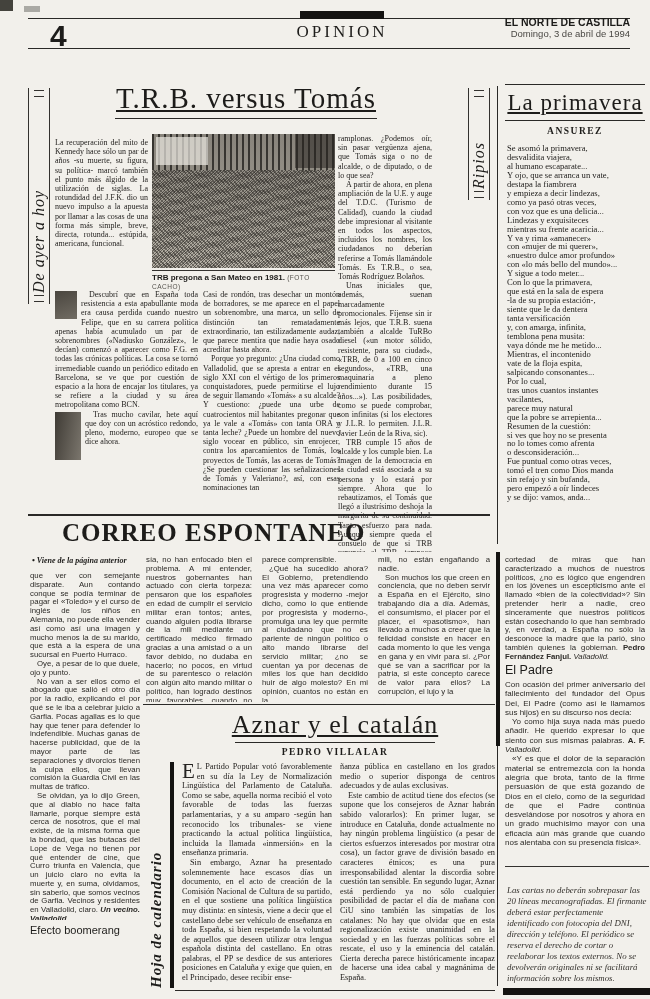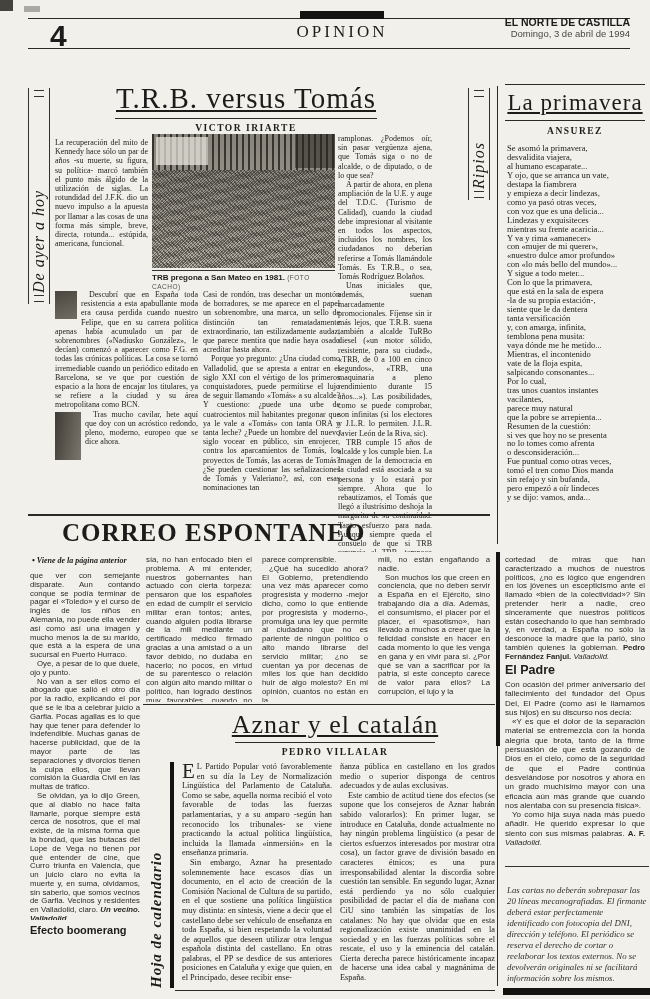--- a/index.html
+++ b/index.html
@@ -46,21 +46,21 @@
      linear-gradient(#8f8b82,#b7b2a7);}
   .ph-light{position:absolute;left:4px;top:3px;width:52px;height:28px;background:rgba(236,233,226,.7);}
   .ph-dark{position:absolute;right:0;top:0;width:40px;height:34px;background:rgba(40,37,33,.55);}
   .caption{position:absolute;border-top:1px solid #33312e;padding-top:2px;
            font-family:"Liberation Sans",sans-serif;font-size:8px;}
   .capb{font-weight:bold;}
   .capc{font-size:6.5px;color:#55524d;letter-spacing:.5px;}
   .inset-a{float:left;width:22px;height:28px;margin:1px 4px 2px 0;background:linear-gradient(160deg,#4a463f,#716c63);}
   .inset-b{float:left;width:26px;height:48px;margin:2px 4px 2px 0;background:linear-gradient(100deg,#3f3b35,#7b766d);}
   .poem{font-size:8.6px;line-height:8.95px;white-space:pre-line;color:#242220;}
-  .subhead{font-family:"Liberation Sans",sans-serif;font-weight:bold;font-size:11px;}
+  .subhead{font-family:"Liberation Sans",sans-serif;font-weight:normal;font-size:11px;}
   .notebox{position:absolute;border-top:1px solid #33312e;border-bottom:1px solid #8b5cf6;
            font-style:italic;font-size:8.8px;line-height:11px;padding:18px 2px;color:#33302c;}
   .dropcap{float:left;font-size:21px;line-height:18px;font-weight:normal;padding:0 2px 0 0;}
   .smudge{position:absolute;background:#26241f;}
 </style>
 </head>
 <body>
 
 <div class="page">
 
@@ -83,21 +83,20 @@
     <div class="orn"></div>
   </div>
   <div class="abs strip" style="left:468px;top:88px;width:20px;height:112px;">
     <div class="orn"></div>
     <div class="vtext">Ripios</div>
     <div class="orn"></div>
   </div>
 
   <div class="abs headline" style="left:60px;top:82px;width:372px;font-size:29px;">T.R.B. versus Tomás</div>
   <div class="rule" style="left:115px;top:118px;width:262px;"></div>
-  <div class="abs byline" style="left:60px;top:123px;width:372px;">VICTOR IRIARTE</div>
 
   <div class="abs body" style="left:55px;top:138px;width:93px;height:150px;">
     <p>La recuperación del mito de Kennedy hace sólo un par de años -su muerte, su figura, su política- marcó también el punto más álgido de la utilización de siglas. La rotundidad del J.F.K. dio un nuevo impulso a la apuesta por llamar a las cosas de una forma más simple, breve, directa, rotunda... estúpida, americana, funcional.</p>
   </div>
 
   <div class="photo" style="left:152px;top:134px;width:183px;height:134px;">
     <div class="ph-top"></div>
     <div class="ph-crowd"></div>
     <div class="ph-light"></div>
     <div class="ph-dark"></div>
@@ -200,22 +199,22 @@
   <div class="blackbar" style="left:496px;top:552px;width:4px;height:194px;"></div>
   <div class="vrule" style="left:497px;top:746px;height:240px;"></div>
 
   <div class="abs sans" style="left:505px;top:556px;width:140px;height:108px;">
     <p><span>cortedad de miras que han caracterizado a muchos de nuestros políticos, ¿no es lógico que engendren en los jóvenes un escepticismo ante el llamado «bien de la colectividad»? Sin pretender herir a nadie, creo sinceramente que nuestros políticos están cosechando lo que han sembrado y, en verdad, a España no sólo la desconoce la madre que la parió, sino también quienes la gobiernan.</span> <span class="sigb">Pedro Fernández Fanjul.</span> <span class="sigi">Valladolid.</span></p>
   </div>
 
   <div class="abs subhead" style="left:505px;top:663px;font-size:12.5px;">El Padre</div>
   <div class="abs sans" style="left:505px;top:680px;width:140px;height:180px;font-size:8px;line-height:9.3px;">
     <p>Con ocasión del primer aniversario del fallecimiento del fundador del Opus Dei, El Padre (como así le llamamos sus hijos) en su discurso nos decía:</p>
+    <p><span>Yo como hija suya nada más puedo añadir. He querido expresar lo que siento con sus mismas palabras.</span> <span class="sigb">A. F.</span> <span class="sigi">Valladolid.</span></p>
     <p>«Y es que el dolor de la separación material se entremezcla con la honda alegría que brota, tanto de la firme persuasión de que está gozando de Dios en el cielo, como de la seguridad de que el Padre continúa desvelándose por nosotros y ahora en un grado muchísimo mayor con una eficacia aún más grande que cuando nos alentaba con su presencia física».</p>
-    <p><span>Yo como hija suya nada más puedo añadir. He querido expresar lo que siento con sus mismas palabras.</span> <span class="sigb">A. F.</span> <span class="sigi">Valladolid.</span></p>
   </div>
 
   <div class="notebox" style="left:505px;top:866px;width:140px;">Las cartas no deberán sobrepasar las 20 líneas mecanografiadas. El firmante deberá estar perfectamente identificado con fotocopia del DNI, dirección y teléfono. El periódico se reserva el derecho de cortar o reelaborar los textos externos. No se devolverán originales ni se facilitará información sobre los mismos.</div>
   <div class="blackbar" style="left:503px;top:988px;width:147px;height:7px;"></div>
 
   <div class="rule" style="left:143px;top:704px;width:352px;"></div>
   <div class="abs headline" style="left:175px;top:710px;width:320px;font-size:26px;">Aznar y el catalán</div>
   <div class="rule" style="left:235px;top:742px;width:200px;"></div>
   <div class="abs byline" style="left:175px;top:747px;width:320px;">PEDRO VILLALAR</div>
 

